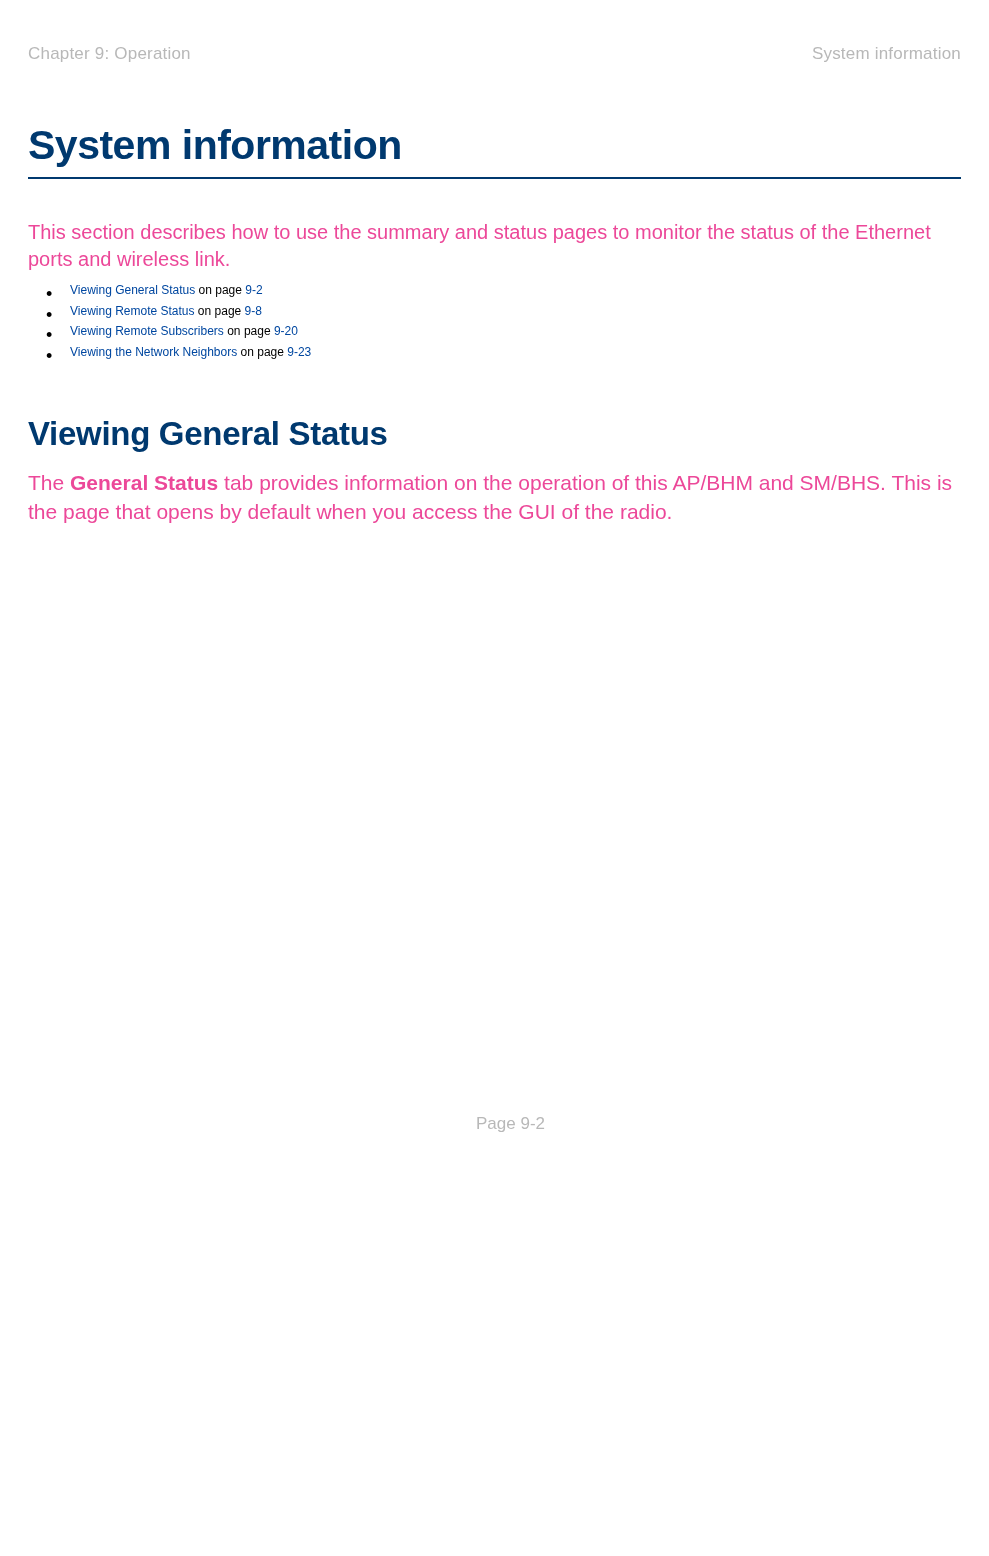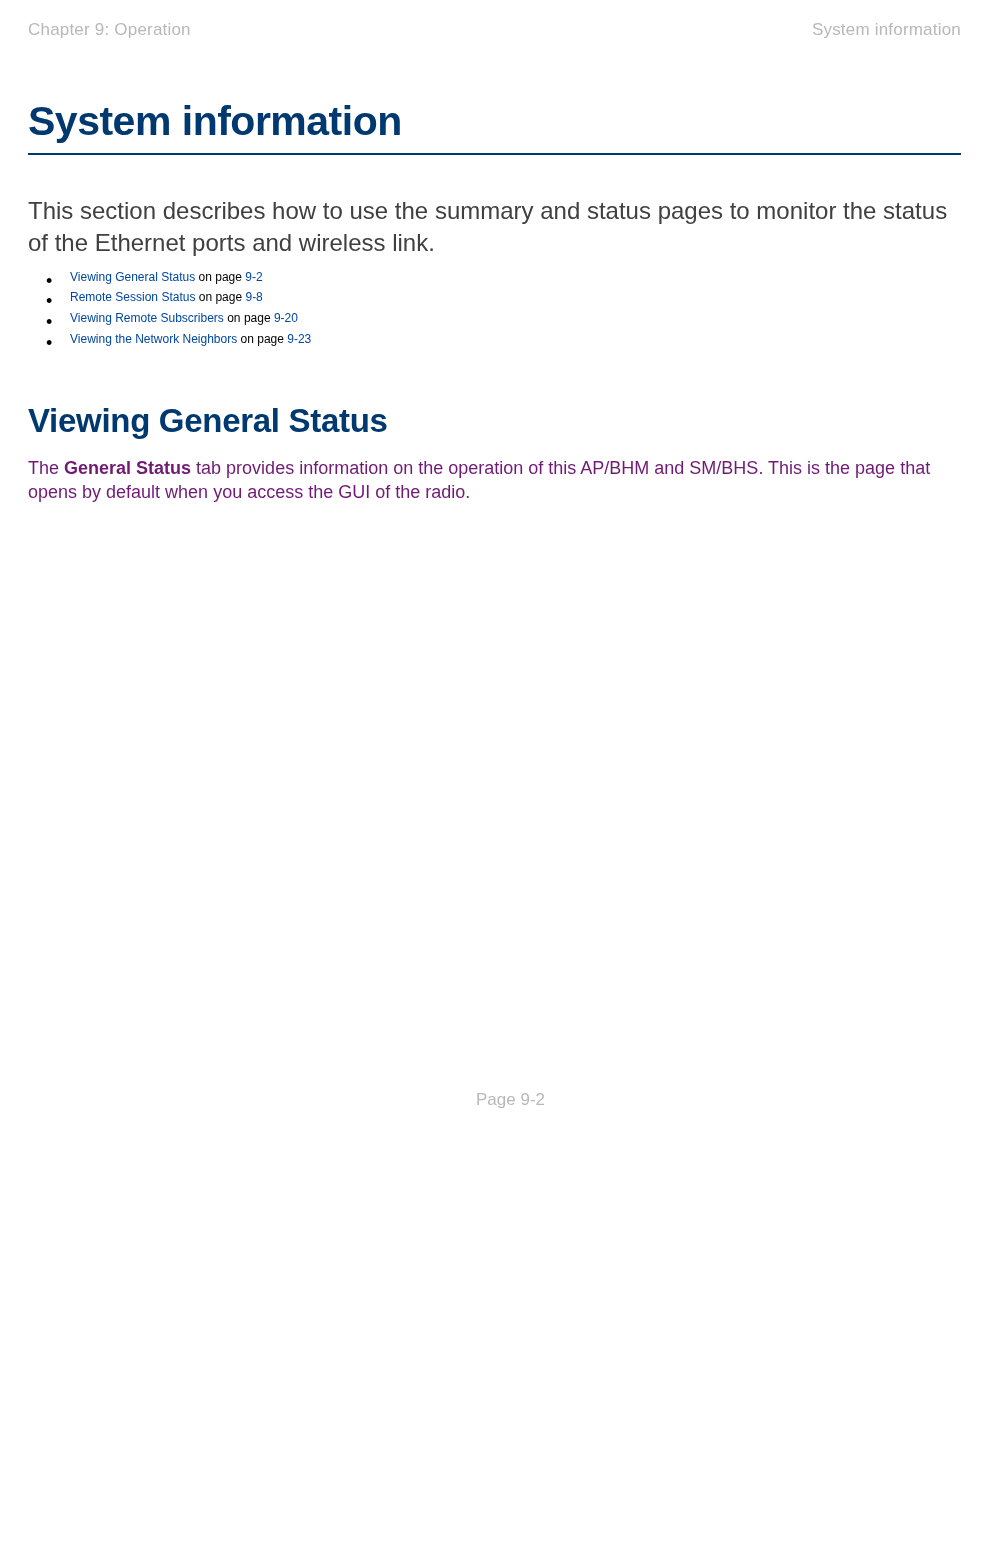--- a/index.html
+++ b/index.html
@@ -9,43 +9,44 @@
     background: #ffffff;
     font-family: "Segoe UI", Arial, sans-serif;
     color: #000000;
     position: relative;
   }
   .page {
     width: 989px;
     height: 1136px;
     padding: 20px 28px 0 28px;
     position: relative;
+    margin-top: 24px;
   }
   .running-header {
     display: flex;
     justify-content: space-between;
     font-size: 17px;
     color: #b8b8b8;
     letter-spacing: 0.2px;
     margin-bottom: 58px;
   }
   .title-h1 {
     font-family: "Arial Narrow", Arial, sans-serif;
     font-weight: bold;
     font-size: 41px;
     color: #00396f;
     letter-spacing: -0.5px;
     padding-bottom: 8px;
     border-bottom: 2px solid #00396f;
     margin-bottom: 40px;
   }
   .intro-p {
-    font-size: 24px;
+    font-size: 20px;
     line-height: 1.35;
-    color: #404040;
+    color: #ec4899;
     margin-bottom: 8px;
   }
   .toc-list {
     list-style: none;
     padding-left: 18px;
     margin-top: 4px;
   }
   .toc-list li {
     position: relative;
     padding-left: 24px;
@@ -68,23 +69,23 @@
   .title-h2 {
     font-family: "Arial Narrow", Arial, sans-serif;
     font-weight: bold;
     font-size: 33px;
     color: #00396f;
     letter-spacing: -0.3px;
     margin-top: 54px;
     margin-bottom: 16px;
   }
   .body-p {
-    font-size: 18px;
+    font-size: 21px;
     line-height: 1.35;
-    color: #701a75;
+    color: #ec4899;
   }
   .bold { font-weight: bold; }
   .footer {
     position: absolute;
     bottom: 26px;
     left: 16px;
     width: 100%;
     text-align: center;
     font-size: 17px;
     color: #b8b8b8;
@@ -102,21 +103,21 @@
 
   <h1 class="title-h1">System information</h1>
 
   <p class="intro-p">This section describes how to use the summary and status pages to monitor the status of the Ethernet ports and wireless link.</p>
 
   <ul class="toc-list">
     <li>
       <span class="link">Viewing General Status</span><span> on page </span><span class="link">9-2</span>
     </li>
     <li>
-      <span class="link">Remote Session Status</span><span> on page </span><span class="link">9-8</span>
+      <span class="link">Viewing Remote Status</span><span> on page </span><span class="link">9-8</span>
     </li>
     <li>
       <span class="link">Viewing Remote Subscribers</span><span> on page </span><span class="link">9-20</span>
     </li>
     <li>
       <span class="link">Viewing the Network Neighbors</span><span> on page </span><span class="link">9-23</span>
     </li>
   </ul>
 
   <h2 class="title-h2">Viewing General Status</h2>

